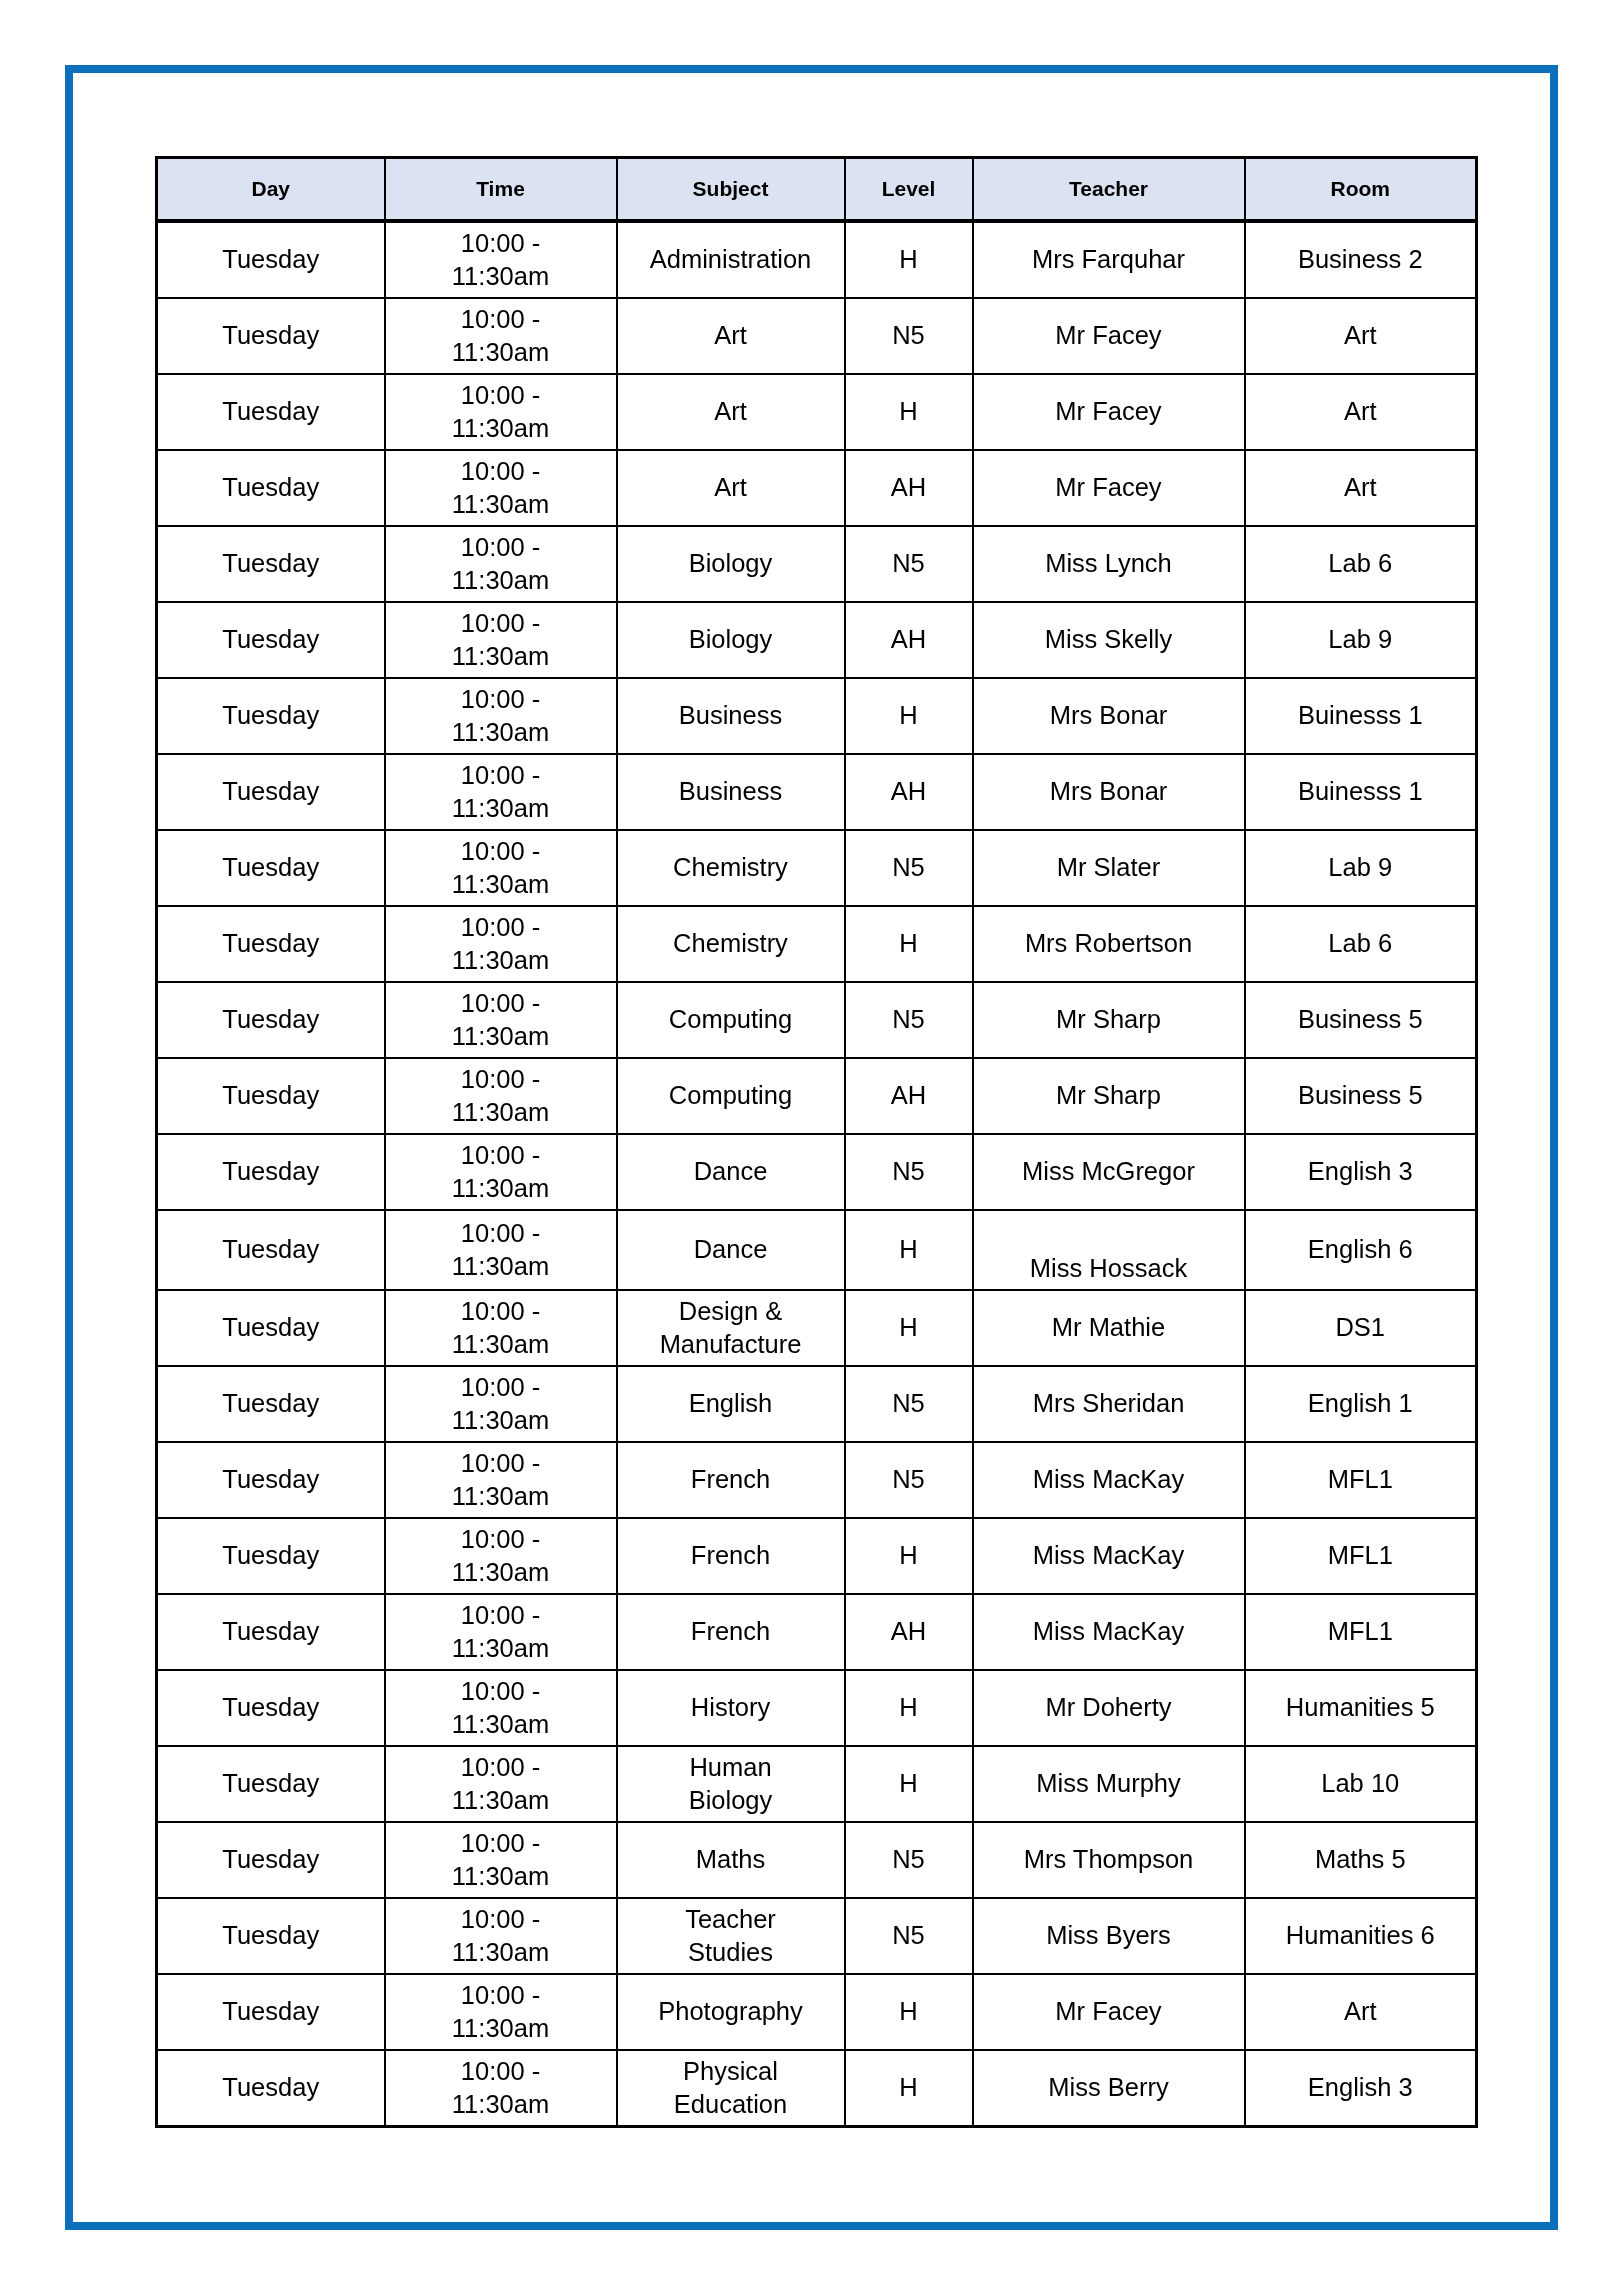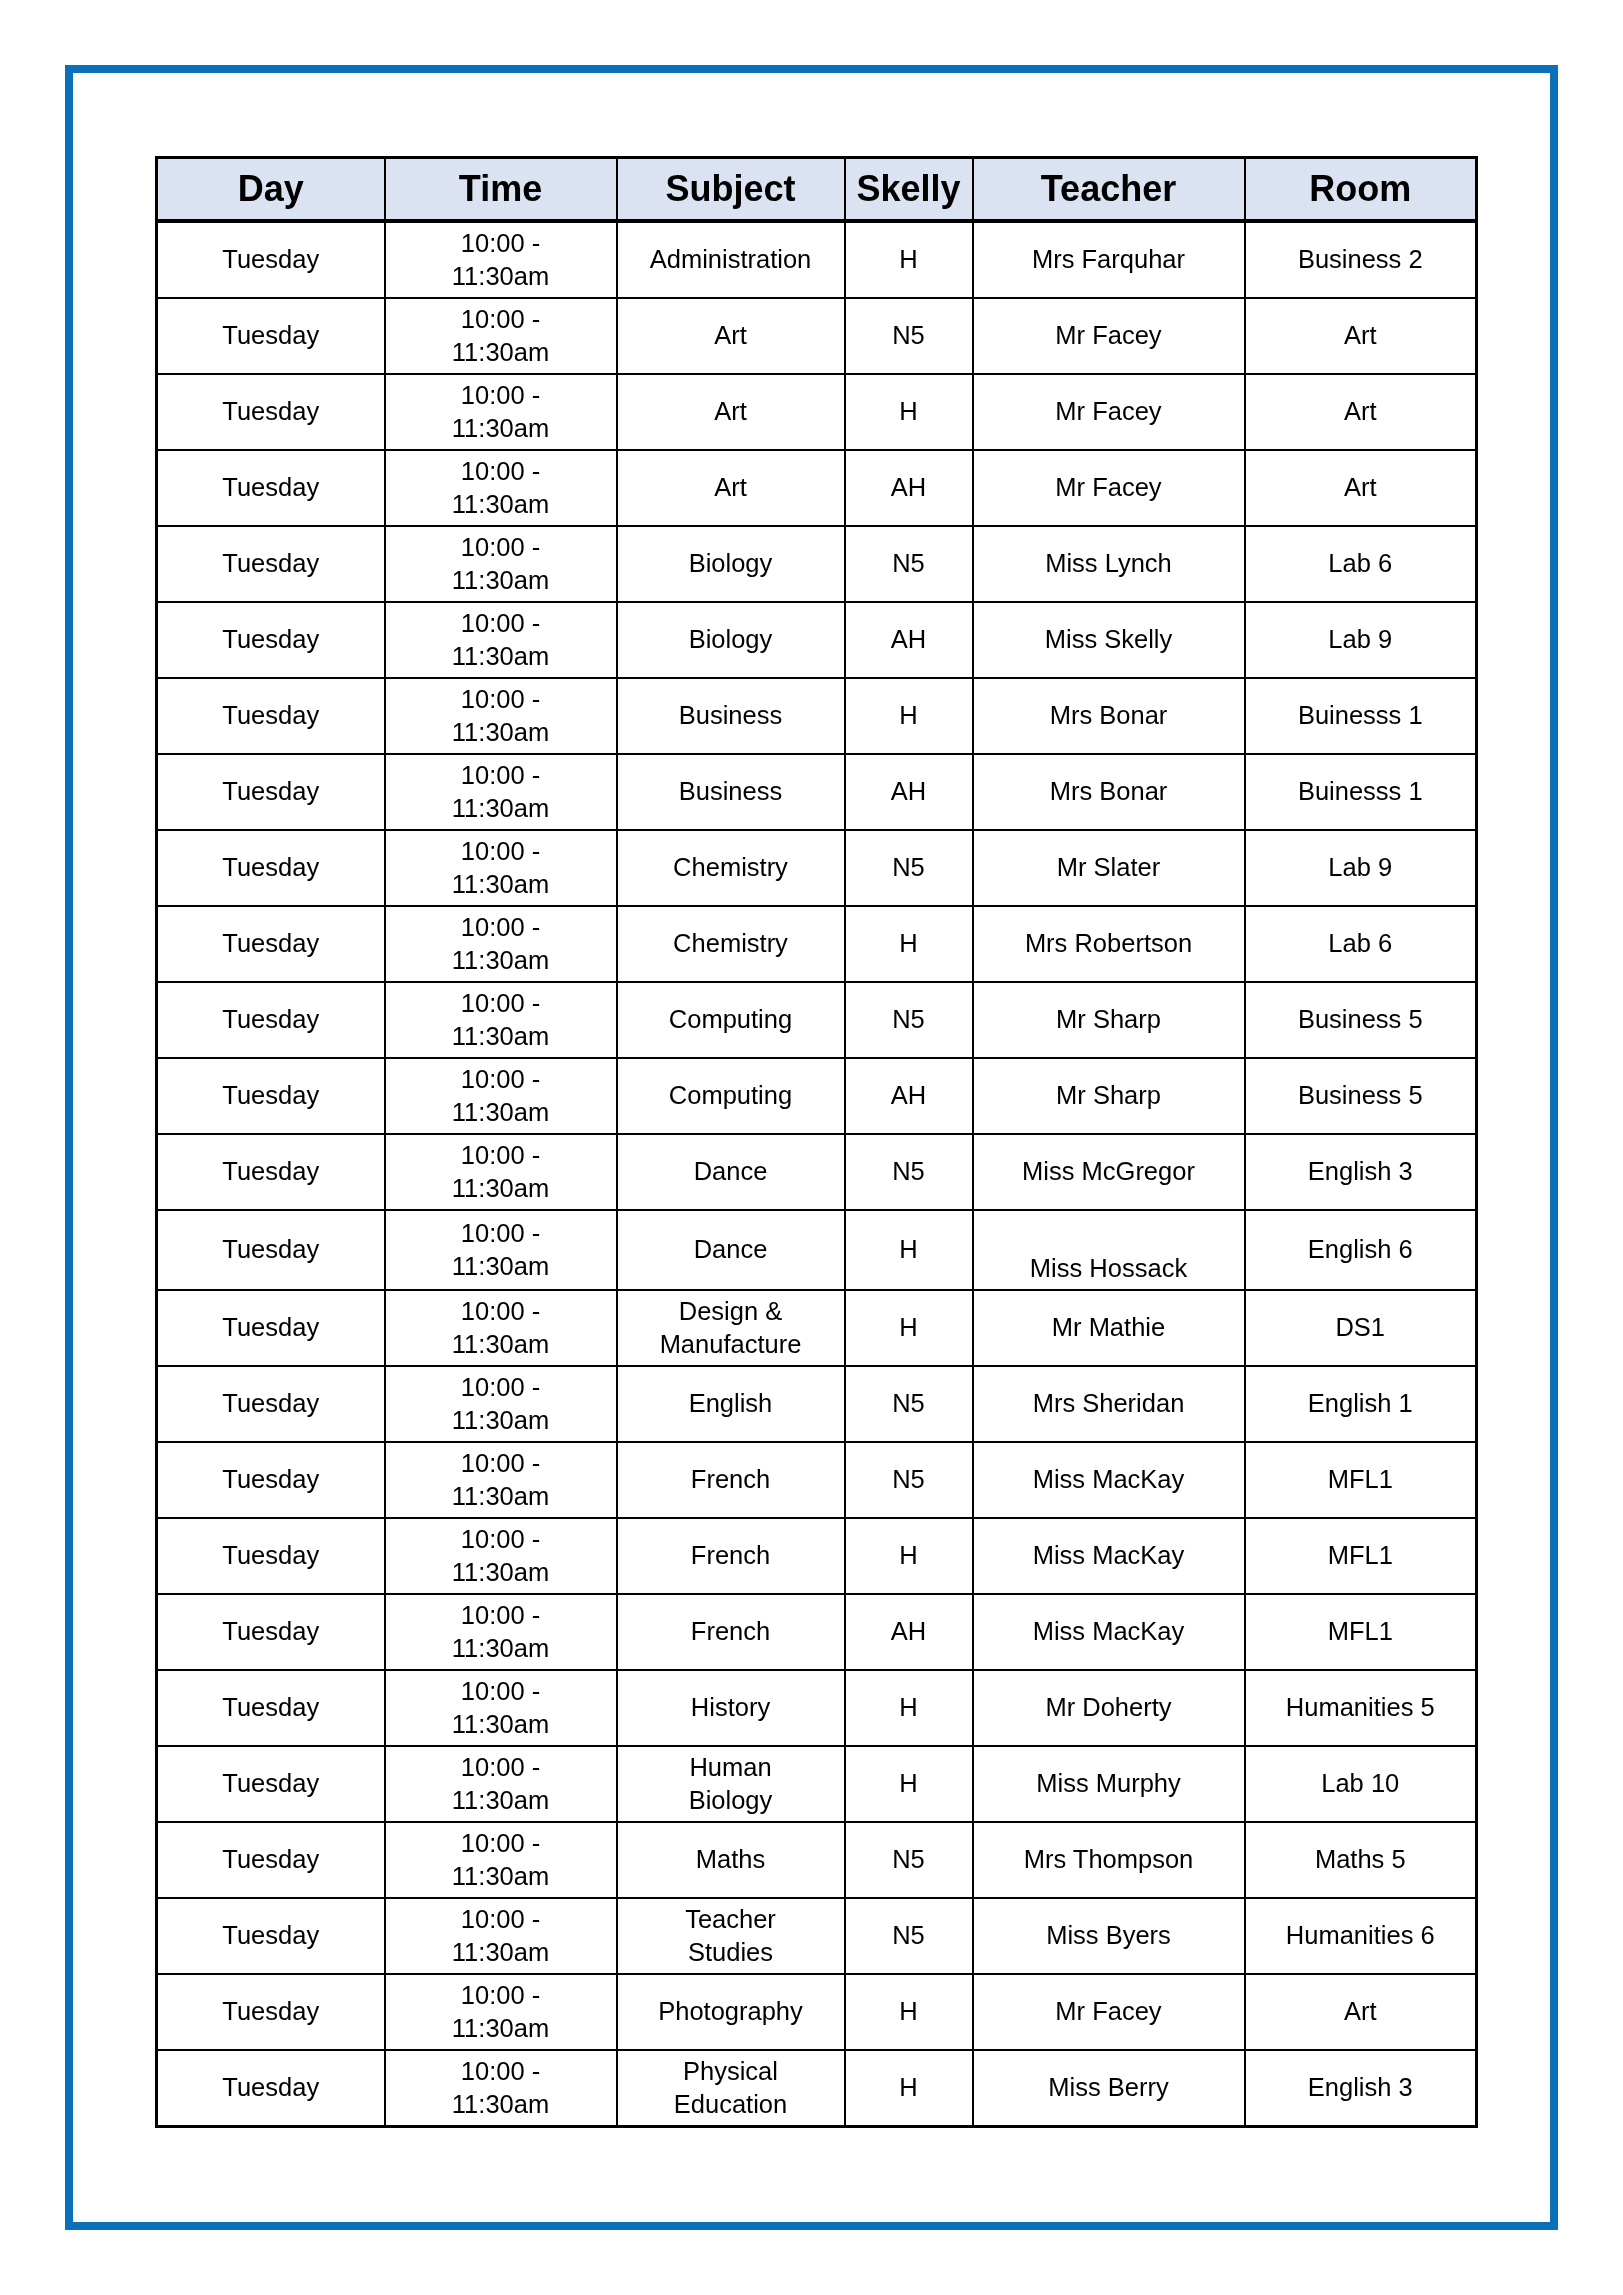--- a/index.html
+++ b/index.html
@@ -24,21 +24,21 @@
     position: absolute;
     left: 155px;
     top: 156px;
     width: 1320px;
     border-collapse: collapse;
     table-layout: fixed;
     border: 3.3px solid #000;
   }
   .timetable th {
     background: #dbe2f1;
-    font-size: 36px;
+    font-size: 21px;
     font-weight: bold;
     color: #000;
     height: 60px;
     text-align: center;
     vertical-align: middle;
     border: 2px solid #000;
     border-top: 3.3px solid #000;
     border-bottom: 4.6px solid #000;
     padding: 0;
   }
@@ -90,21 +90,21 @@
       <col style="width:228px">
       <col style="width:128px">
       <col style="width:272px">
       <col style="width:232px">
     </colgroup>
     <thead>
       <tr>
         <th>Day</th>
         <th>Time</th>
         <th>Subject</th>
-        <th>Skelly</th>
+        <th>Level</th>
         <th>Teacher</th>
         <th>Room</th>
       </tr>
     </thead>
     <tbody id="table-body">
         <tr>
           <td>Tuesday</td>
           <td class="multiline">10:00 -
 11:30am</td>
           <td class="multiline">Administration</td>

